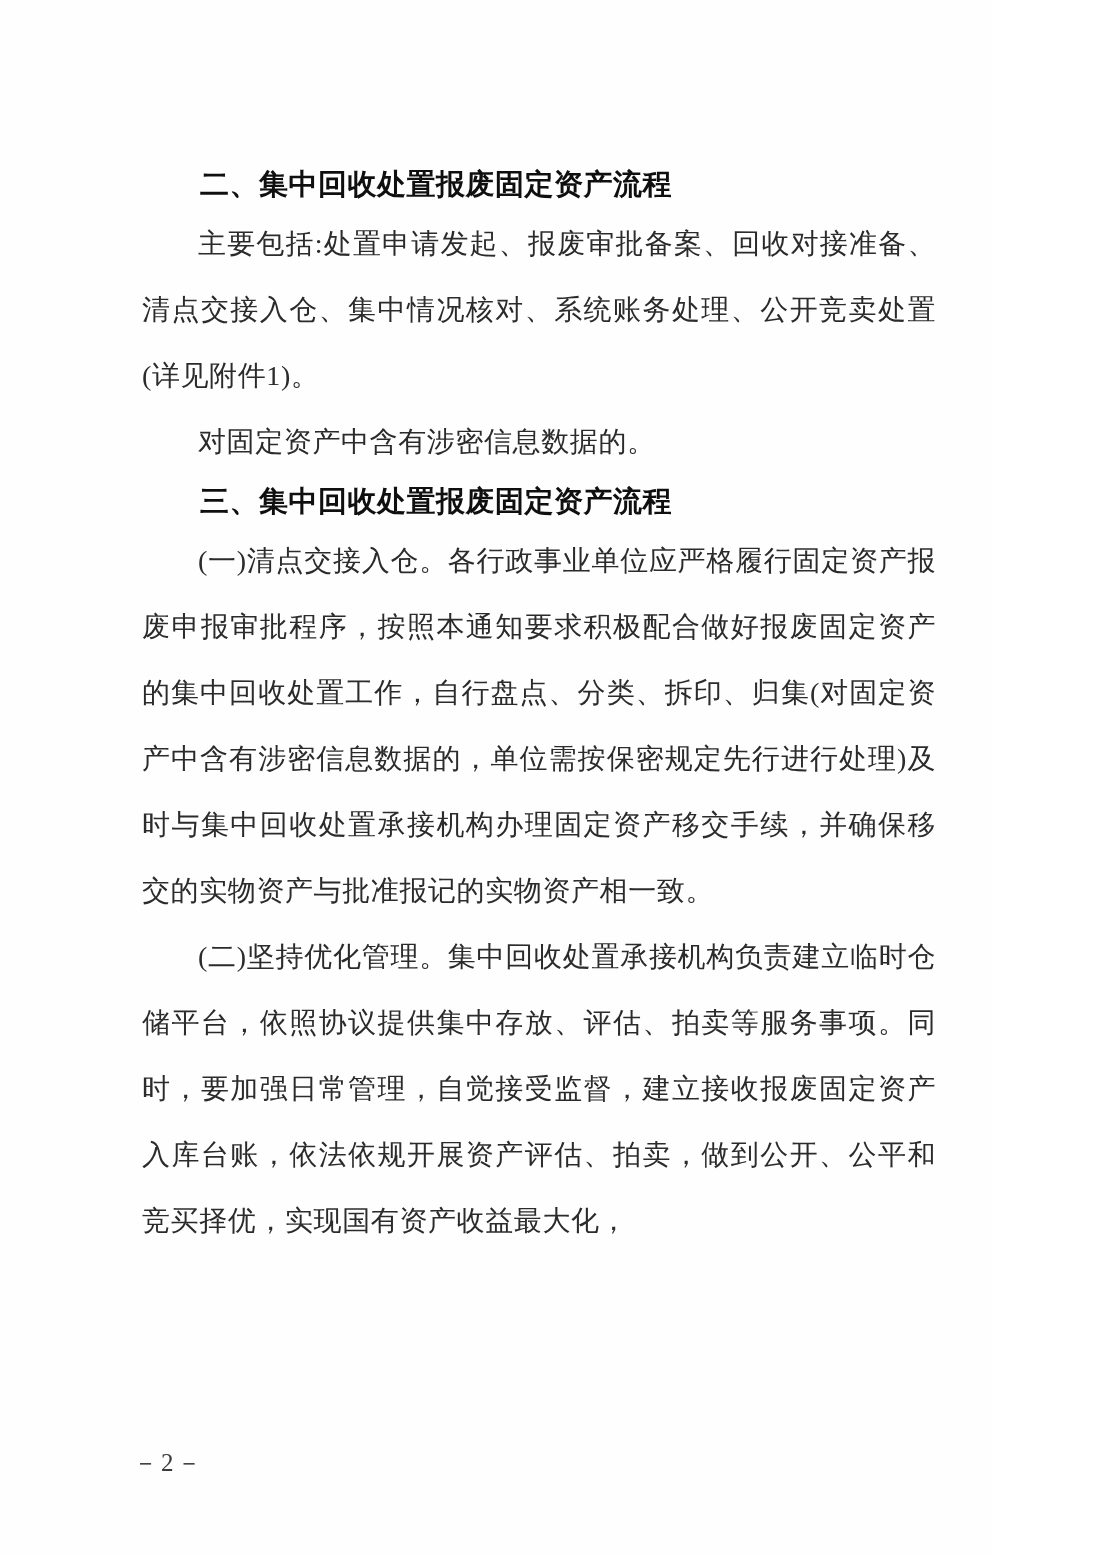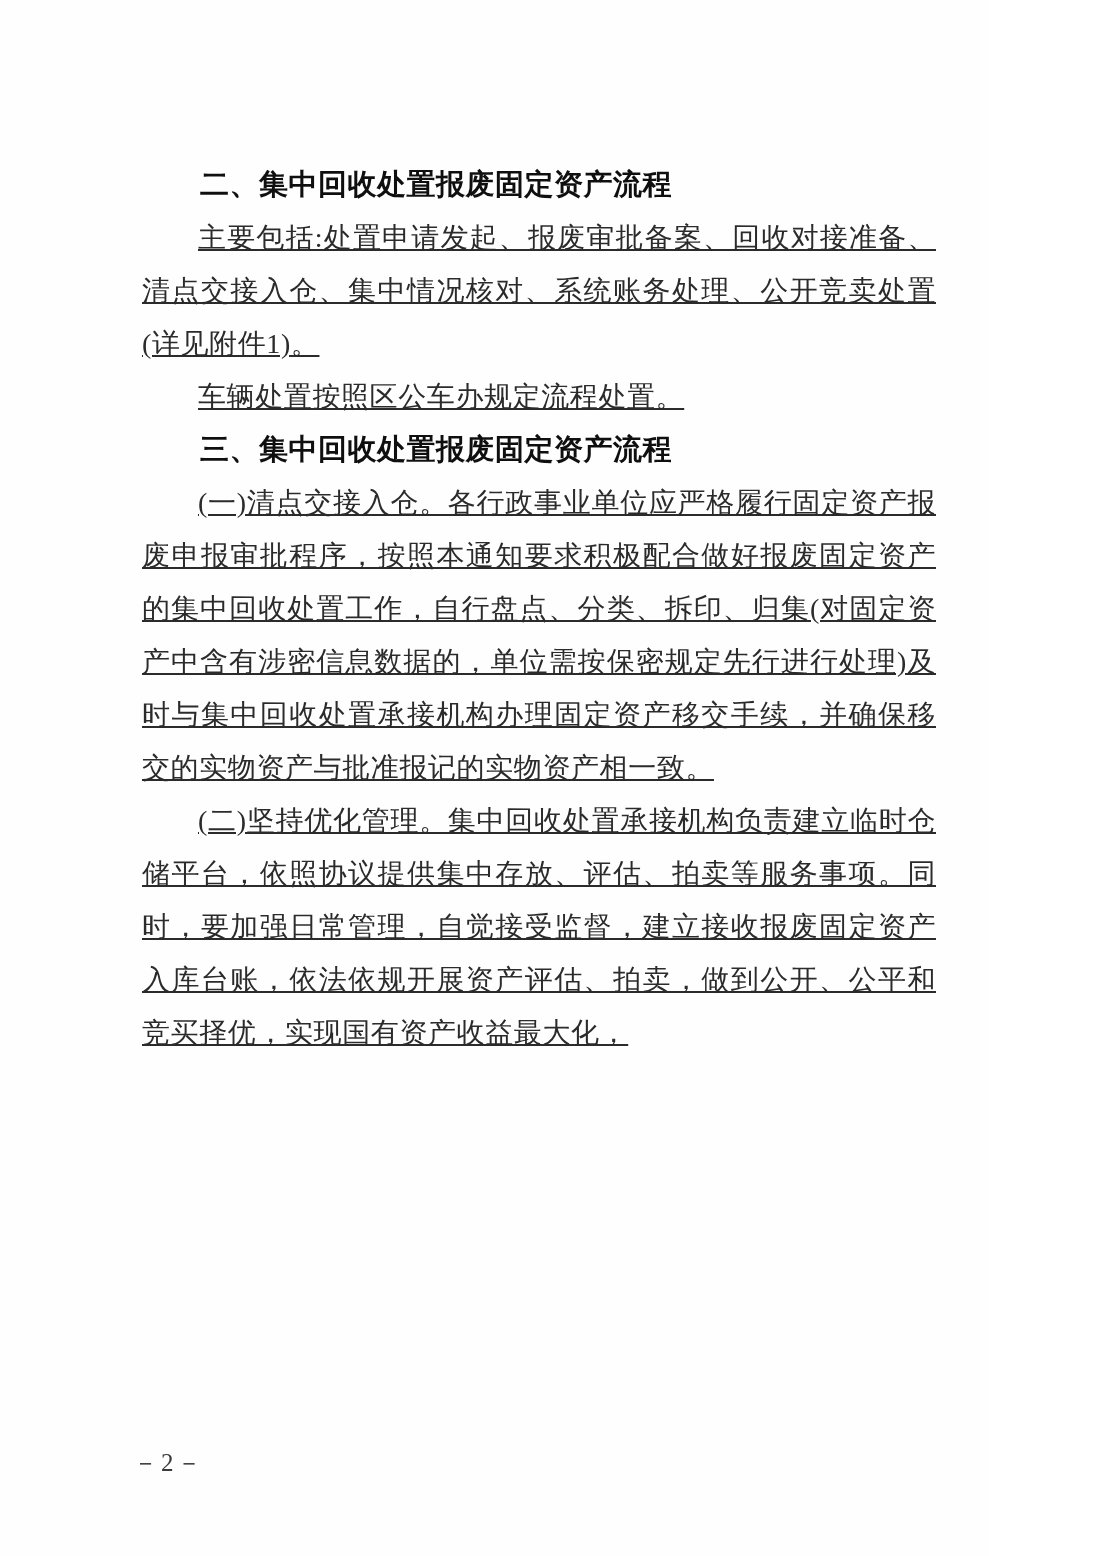--- a/index.html
+++ b/index.html
@@ -33,29 +33,28 @@
     font-size: 29px;
     line-height: 53px;
     color: #0f0f0f;
     text-indent: 2em;
     margin: 0;
     letter-spacing: 0.5px;
   }
   .doc-para {
     font-family: "Liberation Serif", "DejaVu Serif", serif;
     font-size: 28px;
-    line-height: 53px;
+    line-height: 66px;
     color: #2b2b2b;
     text-align: justify;
     text-justify: inter-ideograph;
     text-indent: 2em;
     margin: 0;
     letter-spacing: 0.6px;
     font-weight: 400;
-    text-decoration: underline;
   }
   .page-number {
     position: absolute;
     left: 133px;
     top: 1446px;
     font-family: "Liberation Serif", "DejaVu Serif", serif;
     font-size: 25px;
     color: #3a3a3a;
     letter-spacing: 3px;
   }
@@ -64,21 +63,21 @@
 <body>
 
 <div class="doc-page">
 
   <div class="doc-body">
 
     <h2 class="doc-heading">二、集中回收处置报废固定资产流程</h2>
 
     <p class="doc-para">主要包括:处置申请发起、报废审批备案、回收对接准备、清点交接入仓、集中情况核对、系统账务处理、公开竞卖处置(详见附件1)。</p>
 
-    <p class="doc-para">车辆处置按照区公车办规定流程处置。</p>
+    <p class="doc-para">对固定资产中含有涉密信息数据的。</p>
 
     <h2 class="doc-heading">三、集中回收处置报废固定资产流程</h2>
 
     <p class="doc-para">(一)清点交接入仓。各行政事业单位应严格履行固定资产报废申报审批程序，按照本通知要求积极配合做好报废固定资产的集中回收处置工作，自行盘点、分类、拆印、归集(对固定资产中含有涉密信息数据的，单位需按保密规定先行进行处理)及时与集中回收处置承接机构办理固定资产移交手续，并确保移交的实物资产与批准报记的实物资产相一致。</p>
 
     <p class="doc-para">(二)坚持优化管理。集中回收处置承接机构负责建立临时仓储平台，依照协议提供集中存放、评估、拍卖等服务事项。同时，要加强日常管理，自觉接受监督，建立接收报废固定资产入库台账，依法依规开展资产评估、拍卖，做到公开、公平和竞买择优，实现国有资产收益最大化，</p>
 
 
 
   </div>

